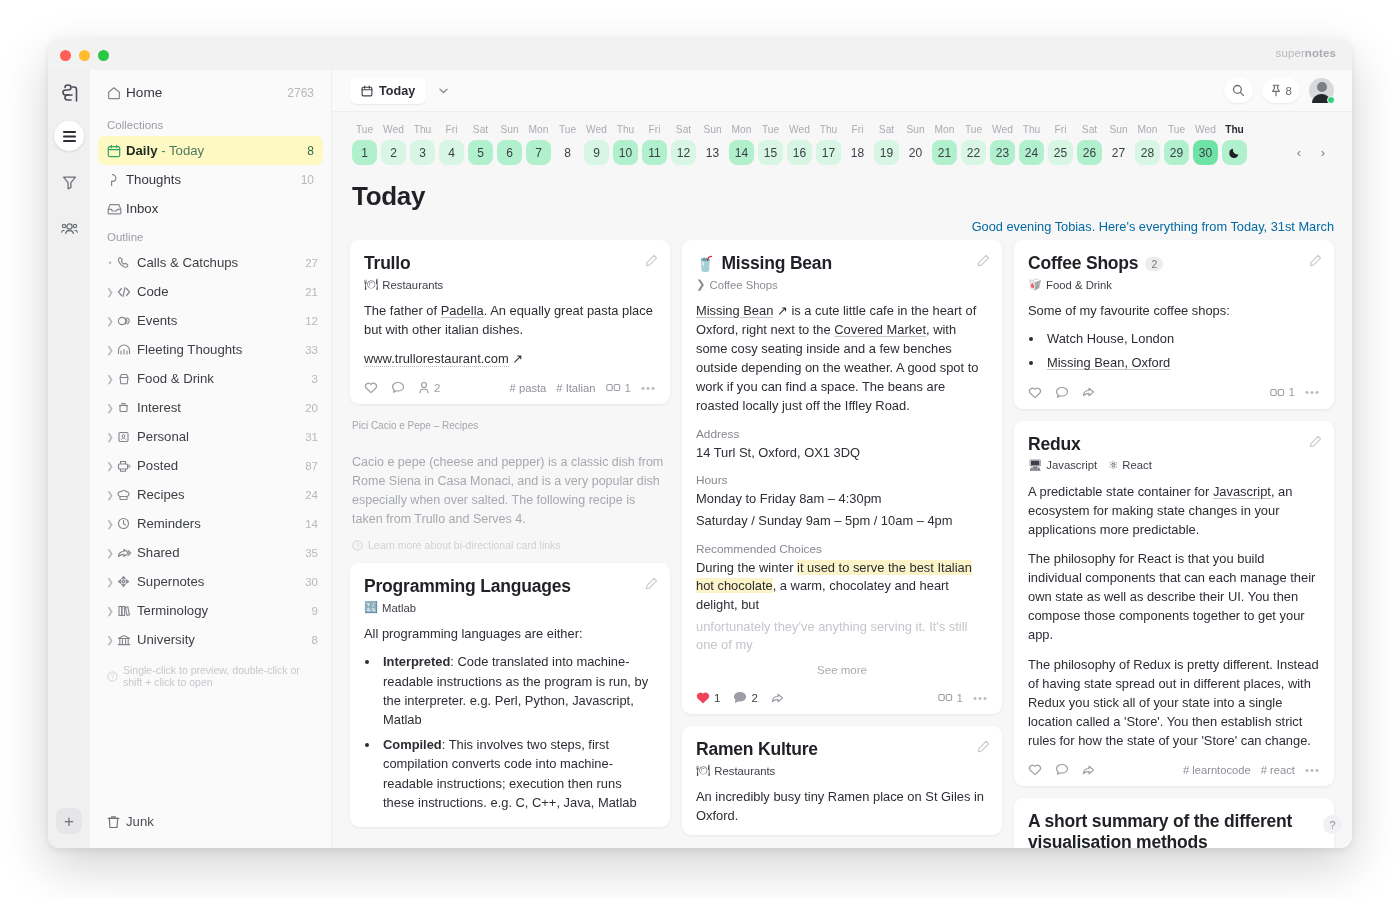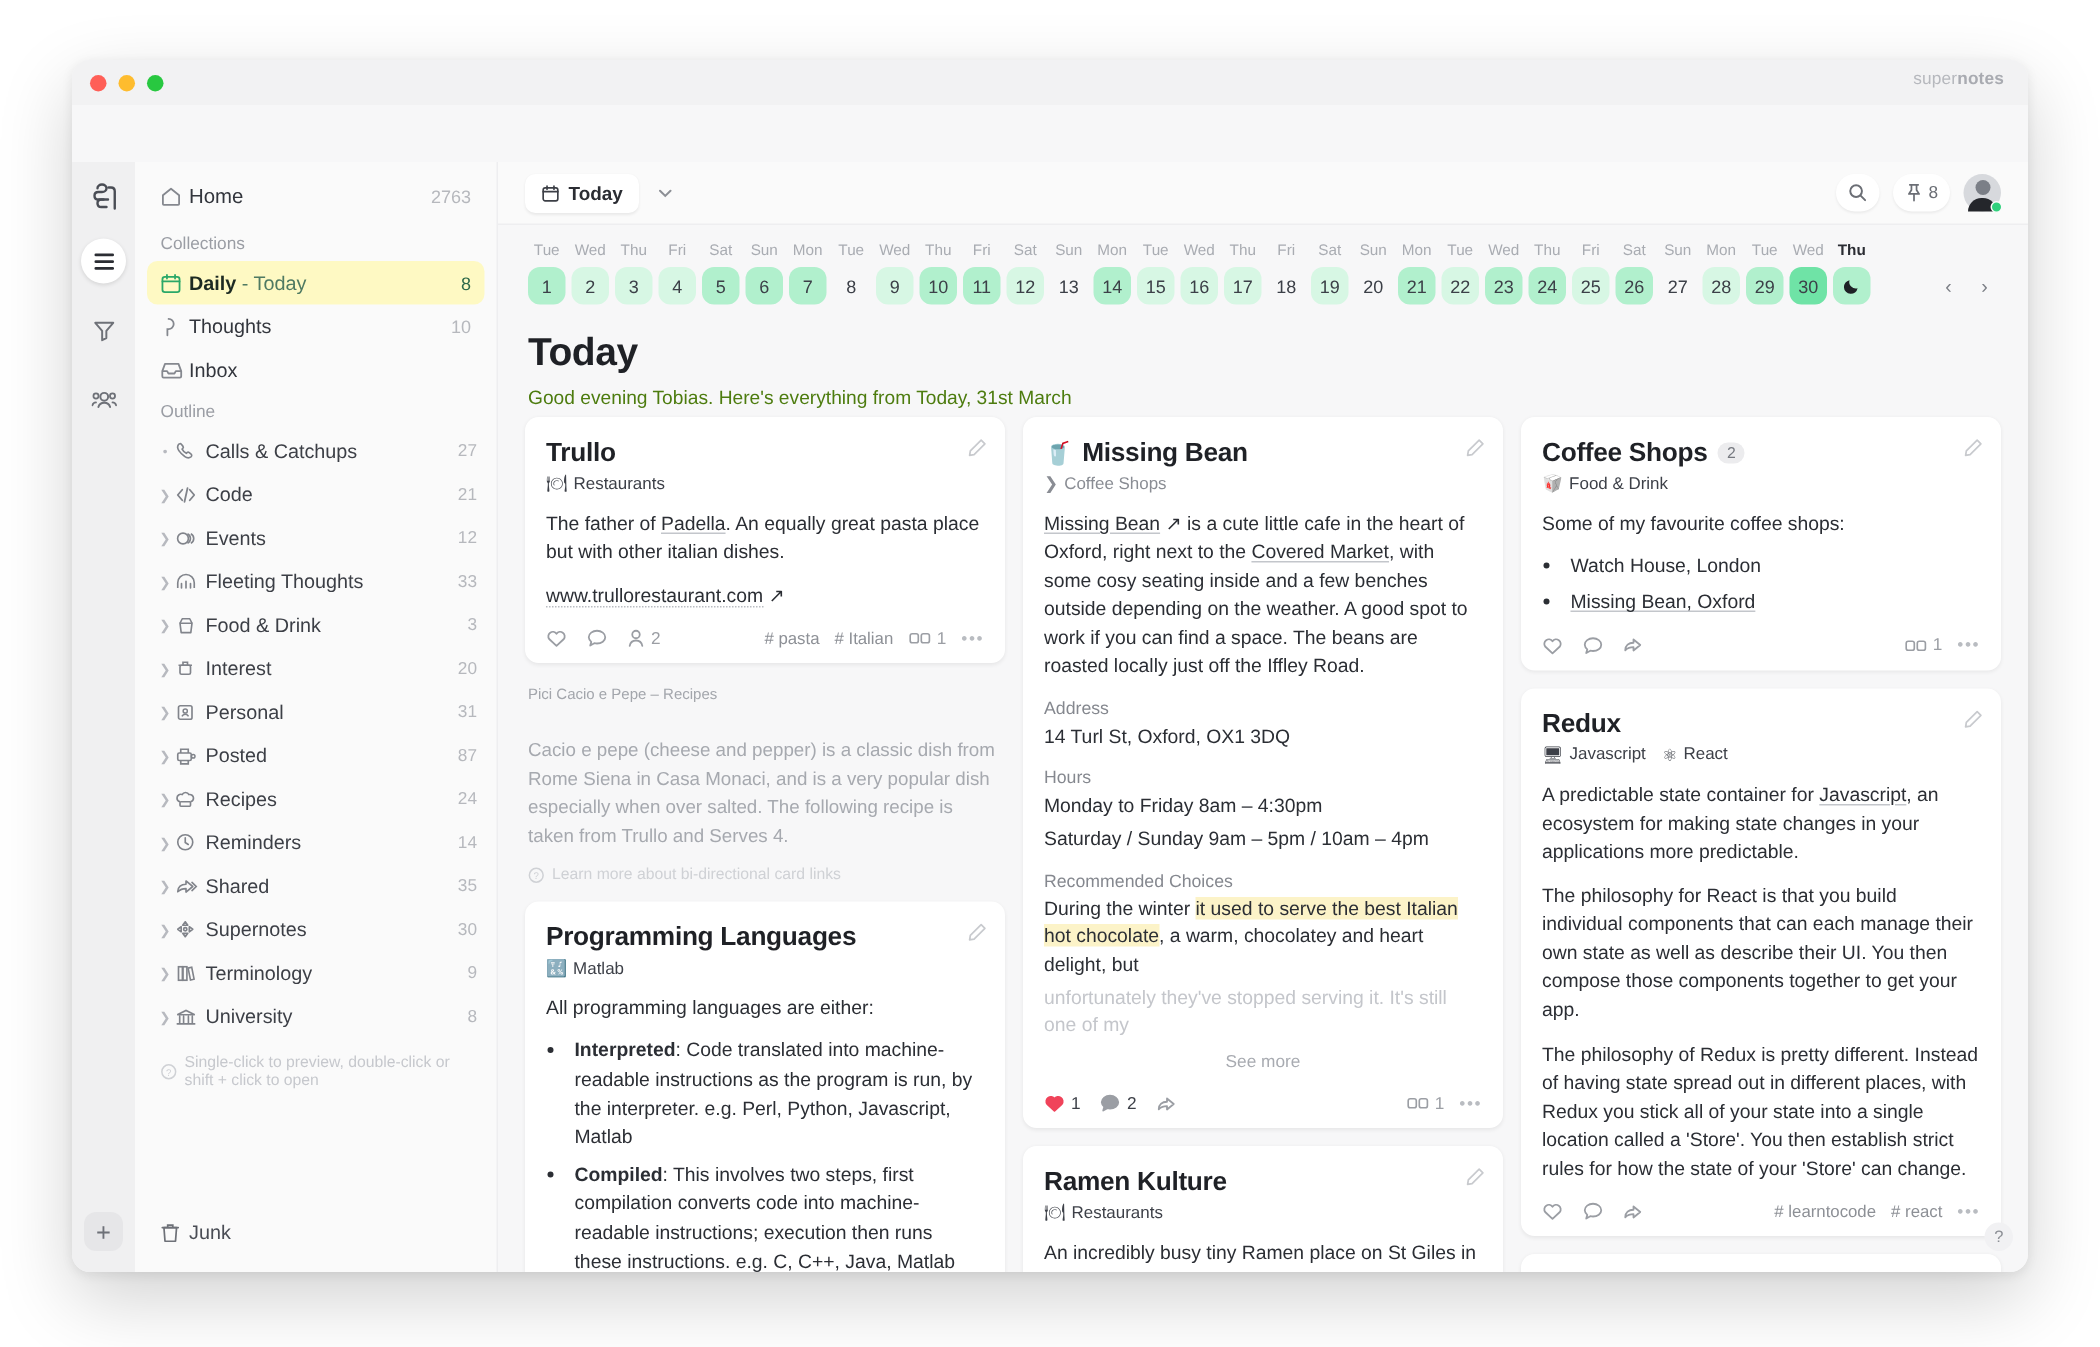--- a/index.html
+++ b/index.html
@@ -17,21 +17,20 @@
   .window {
     position: absolute;
     left: 48px; top: 40px;
     width: 1304px; height: 808px;
     background: #f7f7f8;
     border-radius: 12px;
     box-shadow: 0 18px 50px rgba(0,0,0,0.18), 0 2px 8px rgba(0,0,0,0.08);
     overflow: hidden;
     display: flex;
     flex-direction: column;
-    gap: 38px;
   }
   
   .titlebar {
     height: 30px;
     background: #f2f2f3;
     display: flex;
     align-items: center;
     padding: 0 12px;
     flex: none;
     position: relative;
@@ -172,21 +171,21 @@
   .day .pill.none { background: transparent; }
   .strip-nav { margin-left: auto; display: flex; gap: 2px; padding-bottom: 2px; }
   .strip-nav div {
     width: 22px; height: 22px; border-radius: 6px; cursor: pointer;
     display: flex; align-items: center; justify-content: center; color: #7d8087; font-size: 13px;
   }
 
   
   .pagehead { padding: 12px 0 6px 2px; }
   .pagehead h1 { font-size: 26px; font-weight: 700; color: #1f2126; letter-spacing: -.3px; }
-  .pagehead .sub { font-size: 12.8px; color: #4d7c0f; margin-top: 7px; }
+  .pagehead .sub { font-size: 12.8px; color: #0369a1; margin-top: 7px; text-align: right; }
   .cardcount-row { display: flex; align-items: center; padding: 12px 2px 10px; }
   .cardcount { font-size: 11.8px; color: #a6a9af; }
   .collapse-btn { margin-left: auto; color: #8d9096; font-size: 11px; cursor: pointer; }
 
   
   .columns { display: flex; gap: 12px; }
   .col { flex: 1; min-width: 0; display: flex; flex-direction: column; gap: 12px; }
 
   .newcard {
     background: #eeeef0; border-radius: 9px; padding: 13px 12px;
@@ -828,21 +827,21 @@
                     <span>Coffee Shops</span>
                   </div>
               <p><span class="ul">Missing Bean</span> <span>↗</span><span> is a cute little cafe in the heart of Oxford, right next to the </span><span class="ul">Covered Market</span><span>, with some cosy seating inside and a few benches outside depending on the weather. A good spot to work if you can find a space. The beans are roasted locally just off the Iffley Road.</span></p>
               <div class="lbl-sm">Address</div>
               <div class="val">14 Turl St, Oxford, OX1 3DQ</div>
               <div class="lbl-sm">Hours</div>
               <div class="val">Monday to Friday 8am – 4:30pm</div>
               <div class="val">Saturday / Sunday 9am – 5pm / 10am – 4pm</div>
               <div class="lbl-sm">Recommended Choices</div>
               <div class="val"><span>During the winter </span><span class="hl">it used to serve the best Italian hot chocolate</span><span>, a warm, chocolatey and heart delight, but</span></div>
-              <div class="val muted" style="color:#c4c6cb">unfortunately they've stopped serving it. It's still one of my</div>
+              <div class="val muted" style="color:#c4c6cb">unfortunately they've anything serving it. It's still one of my</div>
               <div class="seemore">See more</div>
               <div class="cardfoot">
                 <span class="ic liked">
                   <svg width="14" height="13" viewBox="0 0 14 13">
                         <path d="M7 11.6 2.1 7A2.9 2.9 0 0 1 7 3.5 2.9 2.9 0 0 1 11.9 7z" fill="#f0435a" stroke="#f0435a" stroke-width="1.2" stroke-linejoin="round"></path>
                       </svg>
                   <span style="color:#3d4048">1</span>
                 </span>
                 <span class="ic">
                   <svg width="14" height="13" viewBox="0 0 14 13">

